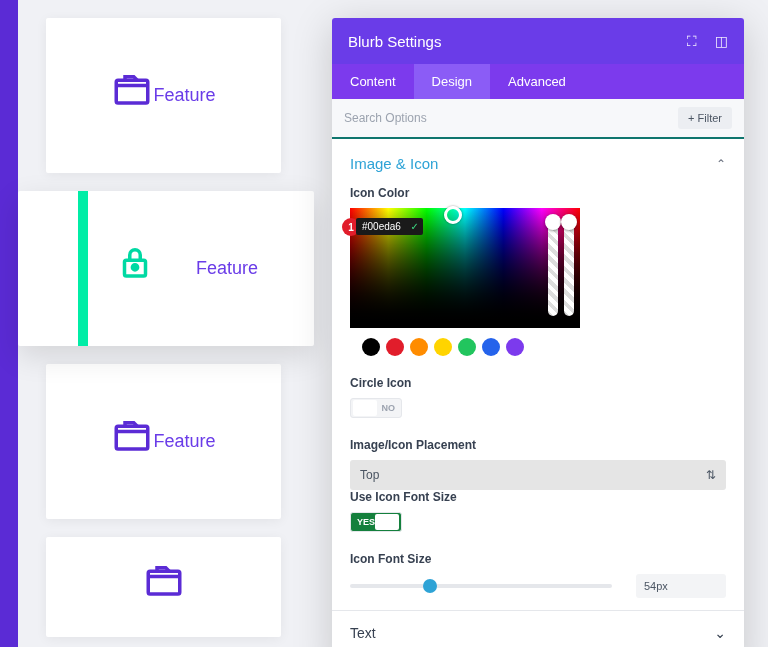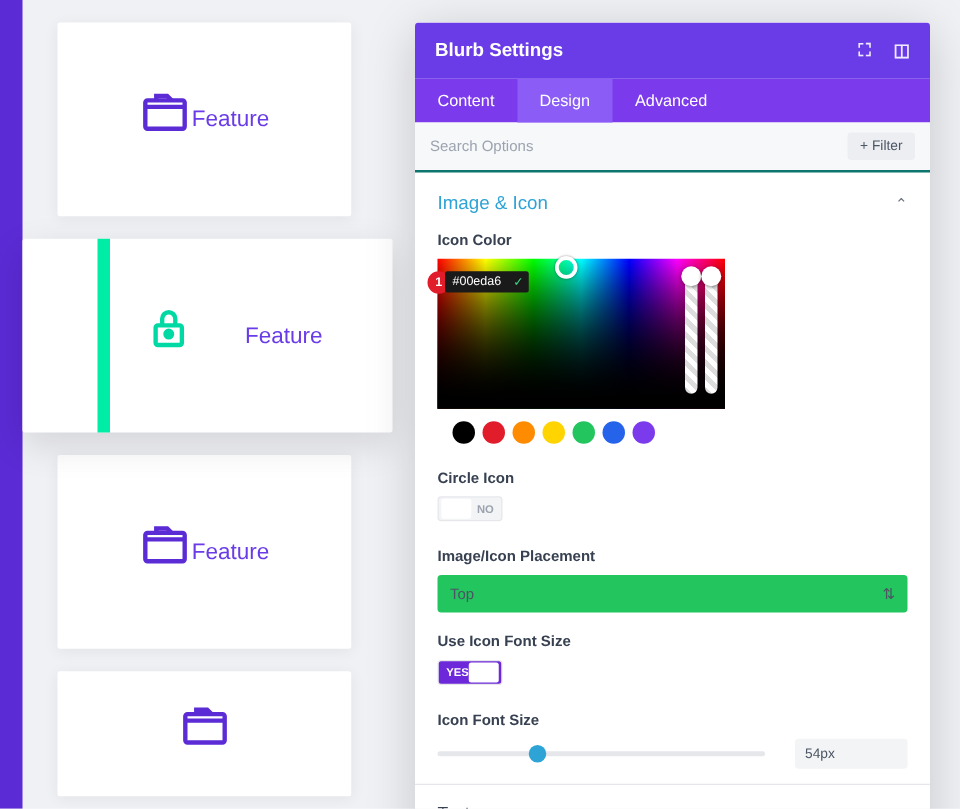--- a/index.html
+++ b/index.html
@@ -9,21 +9,21 @@
 .card{background:#fff;margin:18px 0 18px 28px;width:235px;height:155px;display:flex;flex-direction:row;align-items:center;justify-content:center;border-radius:2px;box-shadow:0 2px 12px rgba(0,0,0,.06)}
 .card.active{margin-left:0;width:296px;height:155px;box-shadow:0 10px 30px rgba(0,0,0,.12);position:relative}
 .card.active::before{content:"";position:absolute;left:60px;top:0;width:10px;height:100%;background:#00eda6}
 .card .icon{width:42px;height:42px;margin-bottom:14px}
 .card .label{color:#6a3ce8;font-size:18px;font-weight:400}
 .card.active .label{margin-left:40px}
 .card.active .icon{margin-left:40px}
 .card4{height:100px;margin-top:18px}
 
 .panel{position:absolute;left:332px;top:18px;width:412px;background:#fff;box-shadow:0 8px 40px rgba(0,0,0,.18);border-radius:3px;overflow:hidden}
-.ph{background:#6a3ce8;color:#fff;padding:14px 16px;font-size:15px;font-weight:700;display:flex;align-items:center;justify-content:space-between}
+.ph{background:#6a3ce8;color:#fff;padding:14px 16px;font-size:15px;font-weight:400;display:flex;align-items:center;justify-content:space-between}
 .ph .icons span{margin-left:14px;opacity:.9;font-size:14px}
 .tabs{background:#7c3aed;display:flex}
 .tab{padding:10px 18px;font-size:13px;color:#fff;cursor:pointer}
 .tab.active{background:#8b5cf6}
 .searchrow{background:#f7f8fa;display:flex;align-items:center;padding:8px 12px;border-bottom:2px solid #0f766e}
 .searchrow .sp{flex:1;color:#9ca3af;font-size:12px}
 .filterbtn{background:#eceef2;color:#4b5563;font-size:11px;padding:5px 10px;border-radius:3px}
 .body{padding:16px 18px}
 .section-h{color:#2ea3d6;font-size:15px;font-weight:500;display:flex;justify-content:space-between;align-items:center;margin-bottom:14px}
 .section-h .chev{color:#6b7280;font-size:12px}
@@ -35,24 +35,24 @@
 .marker1{position:absolute;left:-8px;top:10px;width:18px;height:18px;background:#e11d2b;border-radius:50%;color:#fff;font-size:10px;font-weight:700;display:flex;align-items:center;justify-content:center}
 .ring{position:absolute;left:94px;top:-2px;width:18px;height:18px;border:3px solid #fff;border-radius:50%;box-shadow:0 0 2px rgba(0,0,0,.5)}
 .sliders{position:absolute;right:6px;top:8px;display:flex;gap:6px}
 .vslider{width:10px;height:100px;background:repeating-linear-gradient(45deg,#ddd 0 4px,#fff 4px 8px);border-radius:5px;position:relative}
 .vslider .knob{position:absolute;left:-3px;top:-2px;width:16px;height:16px;background:#fff;border-radius:50%;box-shadow:0 1px 3px rgba(0,0,0,.4)}
 .swatches{display:flex;gap:6px;margin-bottom:20px;padding-left:12px}
 .sw{width:18px;height:18px;border-radius:50%}
 .toggle{display:inline-flex;align-items:center;background:#f3f4f6;border:1px solid #e5e7eb;border-radius:3px;font-size:9px;font-weight:700;color:#9ca3af;width:52px;height:20px;position:relative;margin-bottom:16px}
 .toggle .t-handle{width:24px;height:16px;background:#fff;border-radius:2px;position:absolute;left:2px;top:1px}
 .toggle .t-text{position:absolute;right:6px;top:4px}
-.toggle.on{background:#6d28d9;color:#fff}
+.toggle.on{background:#15803d;color:#fff}
 .toggle.on .t-handle{left:auto;right:2px}
 .toggle.on .t-text{left:6px;right:auto}
-.select{background:#22c55e;padding:8px 10px;font-size:12px;color:#4b5563;border-radius:3px;display:flex;justify-content:space-between;margin-bottom:16px}
+.select{background:#e5e5e5;padding:8px 10px;font-size:12px;color:#4b5563;border-radius:3px;display:flex;justify-content:space-between;margin-bottom:0}
 .sliderrow{display:flex;align-items:center;gap:24px;margin-bottom:12px}
 .hslider{flex:1;height:4px;background:#e5e7eb;border-radius:2px;position:relative}
 .hslider .knob{position:absolute;left:28%;top:-5px;width:14px;height:14px;background:#2ea3d6;border-radius:50%}
 .valbox{width:90px;background:#f3f4f6;padding:6px 8px;font-size:11px;color:#4b5563;border-radius:3px}
 .text-sec{border-top:1px solid #e5e7eb;margin:6px -18px 0;padding:14px 18px;display:flex;justify-content:space-between;color:#374151;font-size:14px}
 </style>
 </head>
 <body>
 
 <div class="purple-bar"></div>

